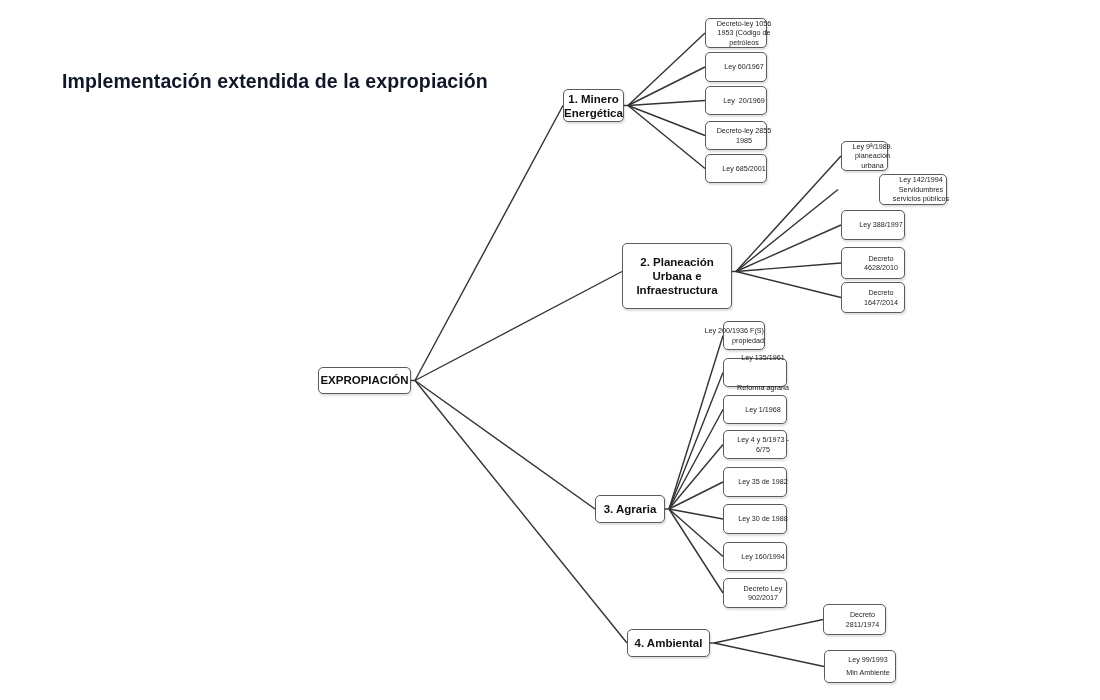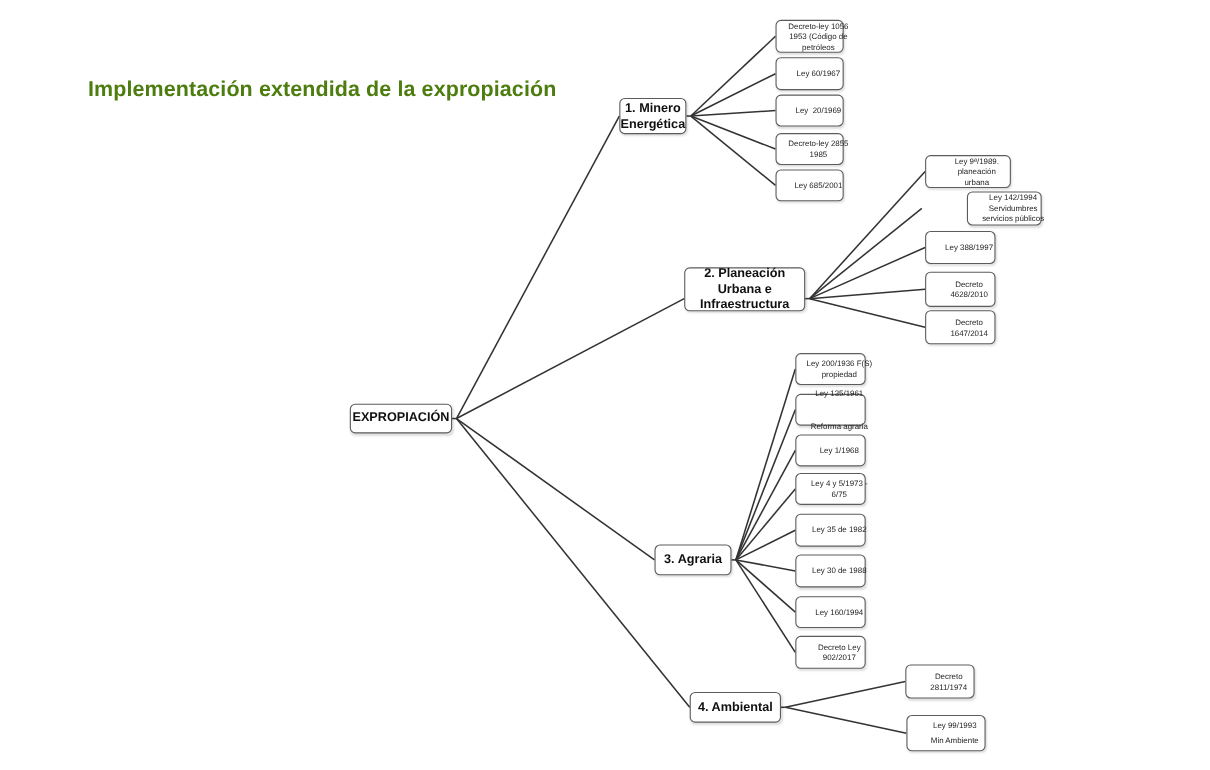--- a/index.html
+++ b/index.html
@@ -3,21 +3,21 @@
 <meta charset="utf-8">
 <style>
   html,body { margin:0; padding:0; background:#ffffff; }
   #canvas {
     position:relative; width:1100px; height:700px; background:#ffffff;
     font-family:"Liberation Sans", sans-serif; overflow:hidden;
   }
   #connectors { position:absolute; left:0; top:0; width:1100px; height:700px; }
   #page-title {
     position:absolute; left:62px; top:70px;
-    font-size:19.5px; font-weight:bold; color:#4d7c0f; letter-spacing:0.1px;margin-left:18px;
+    font-size:19.5px; font-weight:bold; color:#0f172a; letter-spacing:0.1px;
   }
   .node {
     position:absolute; box-sizing:border-box;
     background:#ffffff; border:1px solid #5c5c5c; border-radius:5px;
     display:flex; flex-direction:column; align-items:center; justify-content:center;
     text-align:center; box-shadow:1px 1.5px 2px rgba(0,0,0,0.13);
   }
   .node .line { display:block; white-space:pre; }
   .root, .branch { font-weight:bold; font-size:11.5px; line-height:14px; color:#101010; }
   .leaf { font-size:7.2px; line-height:9.4px; color:#1d1d1d;padding-left:16px; }
@@ -77,26 +77,26 @@
       <div class="node leaf" style="left: 705px; top: 86px; width: 62px; height: 29px;">
         <span class="line">Ley  20/1969</span>
       </div>
       <div class="node leaf" style="left: 705px; top: 121px; width: 62px; height: 29px;">
         <span class="line">Decreto-ley 2855</span>
         <span class="line">1985</span>
       </div>
       <div class="node leaf" style="left: 705px; top: 154px; width: 62px; height: 29px;">
         <span class="line">Ley 685/2001</span>
       </div>
-      <div class="node branch" style="left: 622px; top: 243px; width: 110px; height: 40px; line-height: 14px;">
+      <div class="node branch" style="left: 622px; top: 243px; width: 110px; height: 66px; line-height: 14px;">
         <span class="line">2. Planeación</span>
         <span class="line">Urbana e</span>
         <span class="line">Infraestructura</span>
       </div>
-      <div class="node leaf" style="left: 841px; top: 141px; width: 78px; height: 30px;">
+      <div class="node leaf" style="left: 841px; top: 141px; width: 47px; height: 30px;">
         <span class="line">Ley 9ª/1989.</span>
         <span class="line">planeación</span>
         <span class="line">urbana</span>
       </div>
       <div class="node leaf" style="left: 838px; top: 174px; width: 68px; height: 31px; margin-left: 41px;">
         <span class="line">Ley 142/1994</span>
         <span class="line">Servidumbres</span>
         <span class="line">servicios públicos</span>
       </div>
       <div class="node leaf" style="left: 841px; top: 210px; width: 64px; height: 30px;">
@@ -106,21 +106,21 @@
         <span class="line">Decreto</span>
         <span class="line">4628/2010</span>
       </div>
       <div class="node leaf" style="left: 841px; top: 282px; width: 64px; height: 31px;">
         <span class="line">Decreto</span>
         <span class="line">1647/2014</span>
       </div>
       <div class="node branch" style="left: 595px; top: 495px; width: 70px; height: 28px; line-height: 14px;">
         <span class="line">3. Agraria</span>
       </div>
-      <div class="node leaf" style="left: 723px; top: 321px; width: 64px; height: 29px;">
+      <div class="node leaf" style="left: 723px; top: 321px; width: 42px; height: 29px; align-items: flex-end;">
         <span class="line">Ley 200/1936 F(S)</span>
         <span class="line">propiedad</span>
       </div>
       <div class="node leaf" style="left: 723px; top: 358px; width: 64px; height: 29px; gap: 20px;">
         <span class="line">Ley 135/1961</span>
         <span class="line">Reforma agraria</span>
       </div>
       <div class="node leaf" style="left: 723px; top: 395px; width: 64px; height: 29px;">
         <span class="line">Ley 1/1968</span>
       </div>

